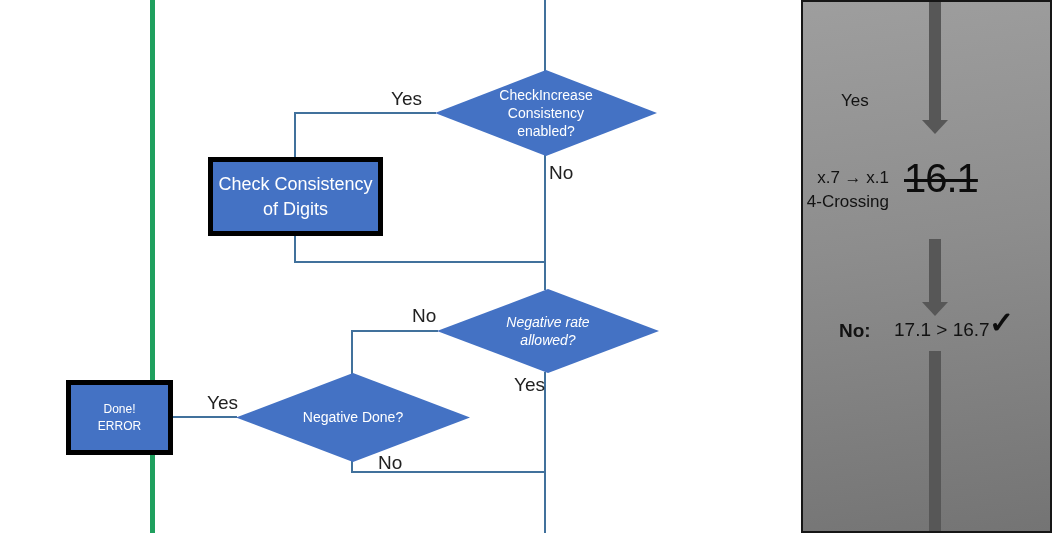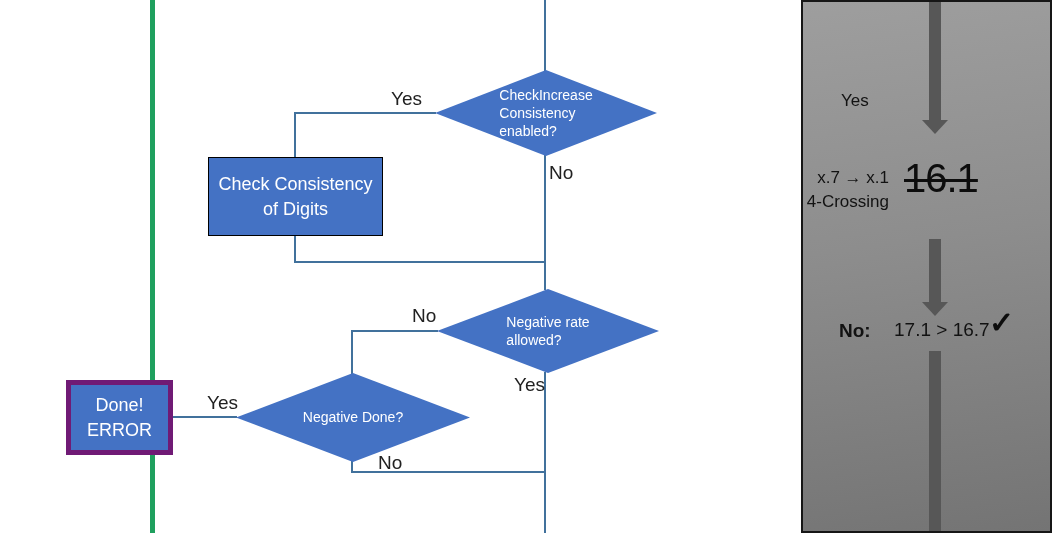--- a/index.html
+++ b/index.html
@@ -11,33 +11,33 @@
   
   .hline,.vline{position:absolute;background:#41719C;z-index:1;}
   .hline{height:2px;}
   .vline{width:2px;}
   .greenline{position:absolute;background:#1FA05E;z-index:2;}
   
   .diamond{
     position:absolute;z-index:3;background:#4472C4;
     clip-path:polygon(50% 0,100% 50%,50% 100%,0 50%);
     display:flex;align-items:center;justify-content:center;
-    color:#fff;font-size:14px;line-height:1.3;
+    color:#fff;font-size:14px;line-height:1.3;text-align:center;
     white-space:pre-line;
   }
   .process{
-    position:absolute;z-index:3;background:#4472C4;border:1px solid #000000;
+    position:absolute;z-index:3;background:#4472C4;border:5px solid #000000;
     display:flex;align-items:center;justify-content:center;
     color:#fff;font-size:18px;line-height:1.35;text-align:center;
     white-space:pre-line;box-sizing:border-box;
   }
   .terminal{
-    position:absolute;z-index:4;background:#4472C4;border:5px solid #701a75;
+    position:absolute;z-index:4;background:#4472C4;border:5px solid #000000;
     display:flex;align-items:center;justify-content:center;
-    color:#fff;font-size:18px;line-height:1.35;text-align:center;
+    color:#fff;font-size:12px;line-height:1.35;text-align:center;
     white-space:pre-line;box-sizing:border-box;
   }
   .branch{
     position:absolute;z-index:5;color:#212121;font-size:19px;line-height:1;
   }
   
   #panel{
     position:absolute;left:801px;top:0;width:251px;height:533px;
     box-sizing:border-box;border:2px solid #161616;
     background:linear-gradient(172deg,#9e9e9e 0%,#8d8d8d 45%,#747474 100%);
@@ -79,21 +79,21 @@
   <div class="hline" style="left:352px;top:471px;width:193px;"></div>
   <div class="hline" style="left:173px;top:416px;width:64px;"></div>
 
   <div class="diamond" style="left:435px;top:70px;width:222px;height:86px;">CheckIncrease
 Consistency
 enabled?</div>
 
   <div class="process" style="left:208px;top:157px;width:175px;height:79px;">Check Consistency
 of Digits</div>
 
-  <div class="diamond" style="left:437px;top:289px;width:222px;height:84px;">Negative rate
+  <div class="diamond" style="left:437px;top:289px;width:222px;height:84px;font-style:italic;">Negative rate
 allowed?</div>
 
   <div class="diamond" style="left:236px;top:373px;width:234px;height:89px;">Negative Done?</div>
 
   <div class="terminal" style="left:66px;top:380px;width:107px;height:75px;">Done!
 ERROR</div>
 
   <div class="branch" style="left:391px;top:89px;">Yes</div>
   <div class="branch" style="left:549px;top:163px;">No</div>
   <div class="branch" style="left:412px;top:306px;">No</div>

